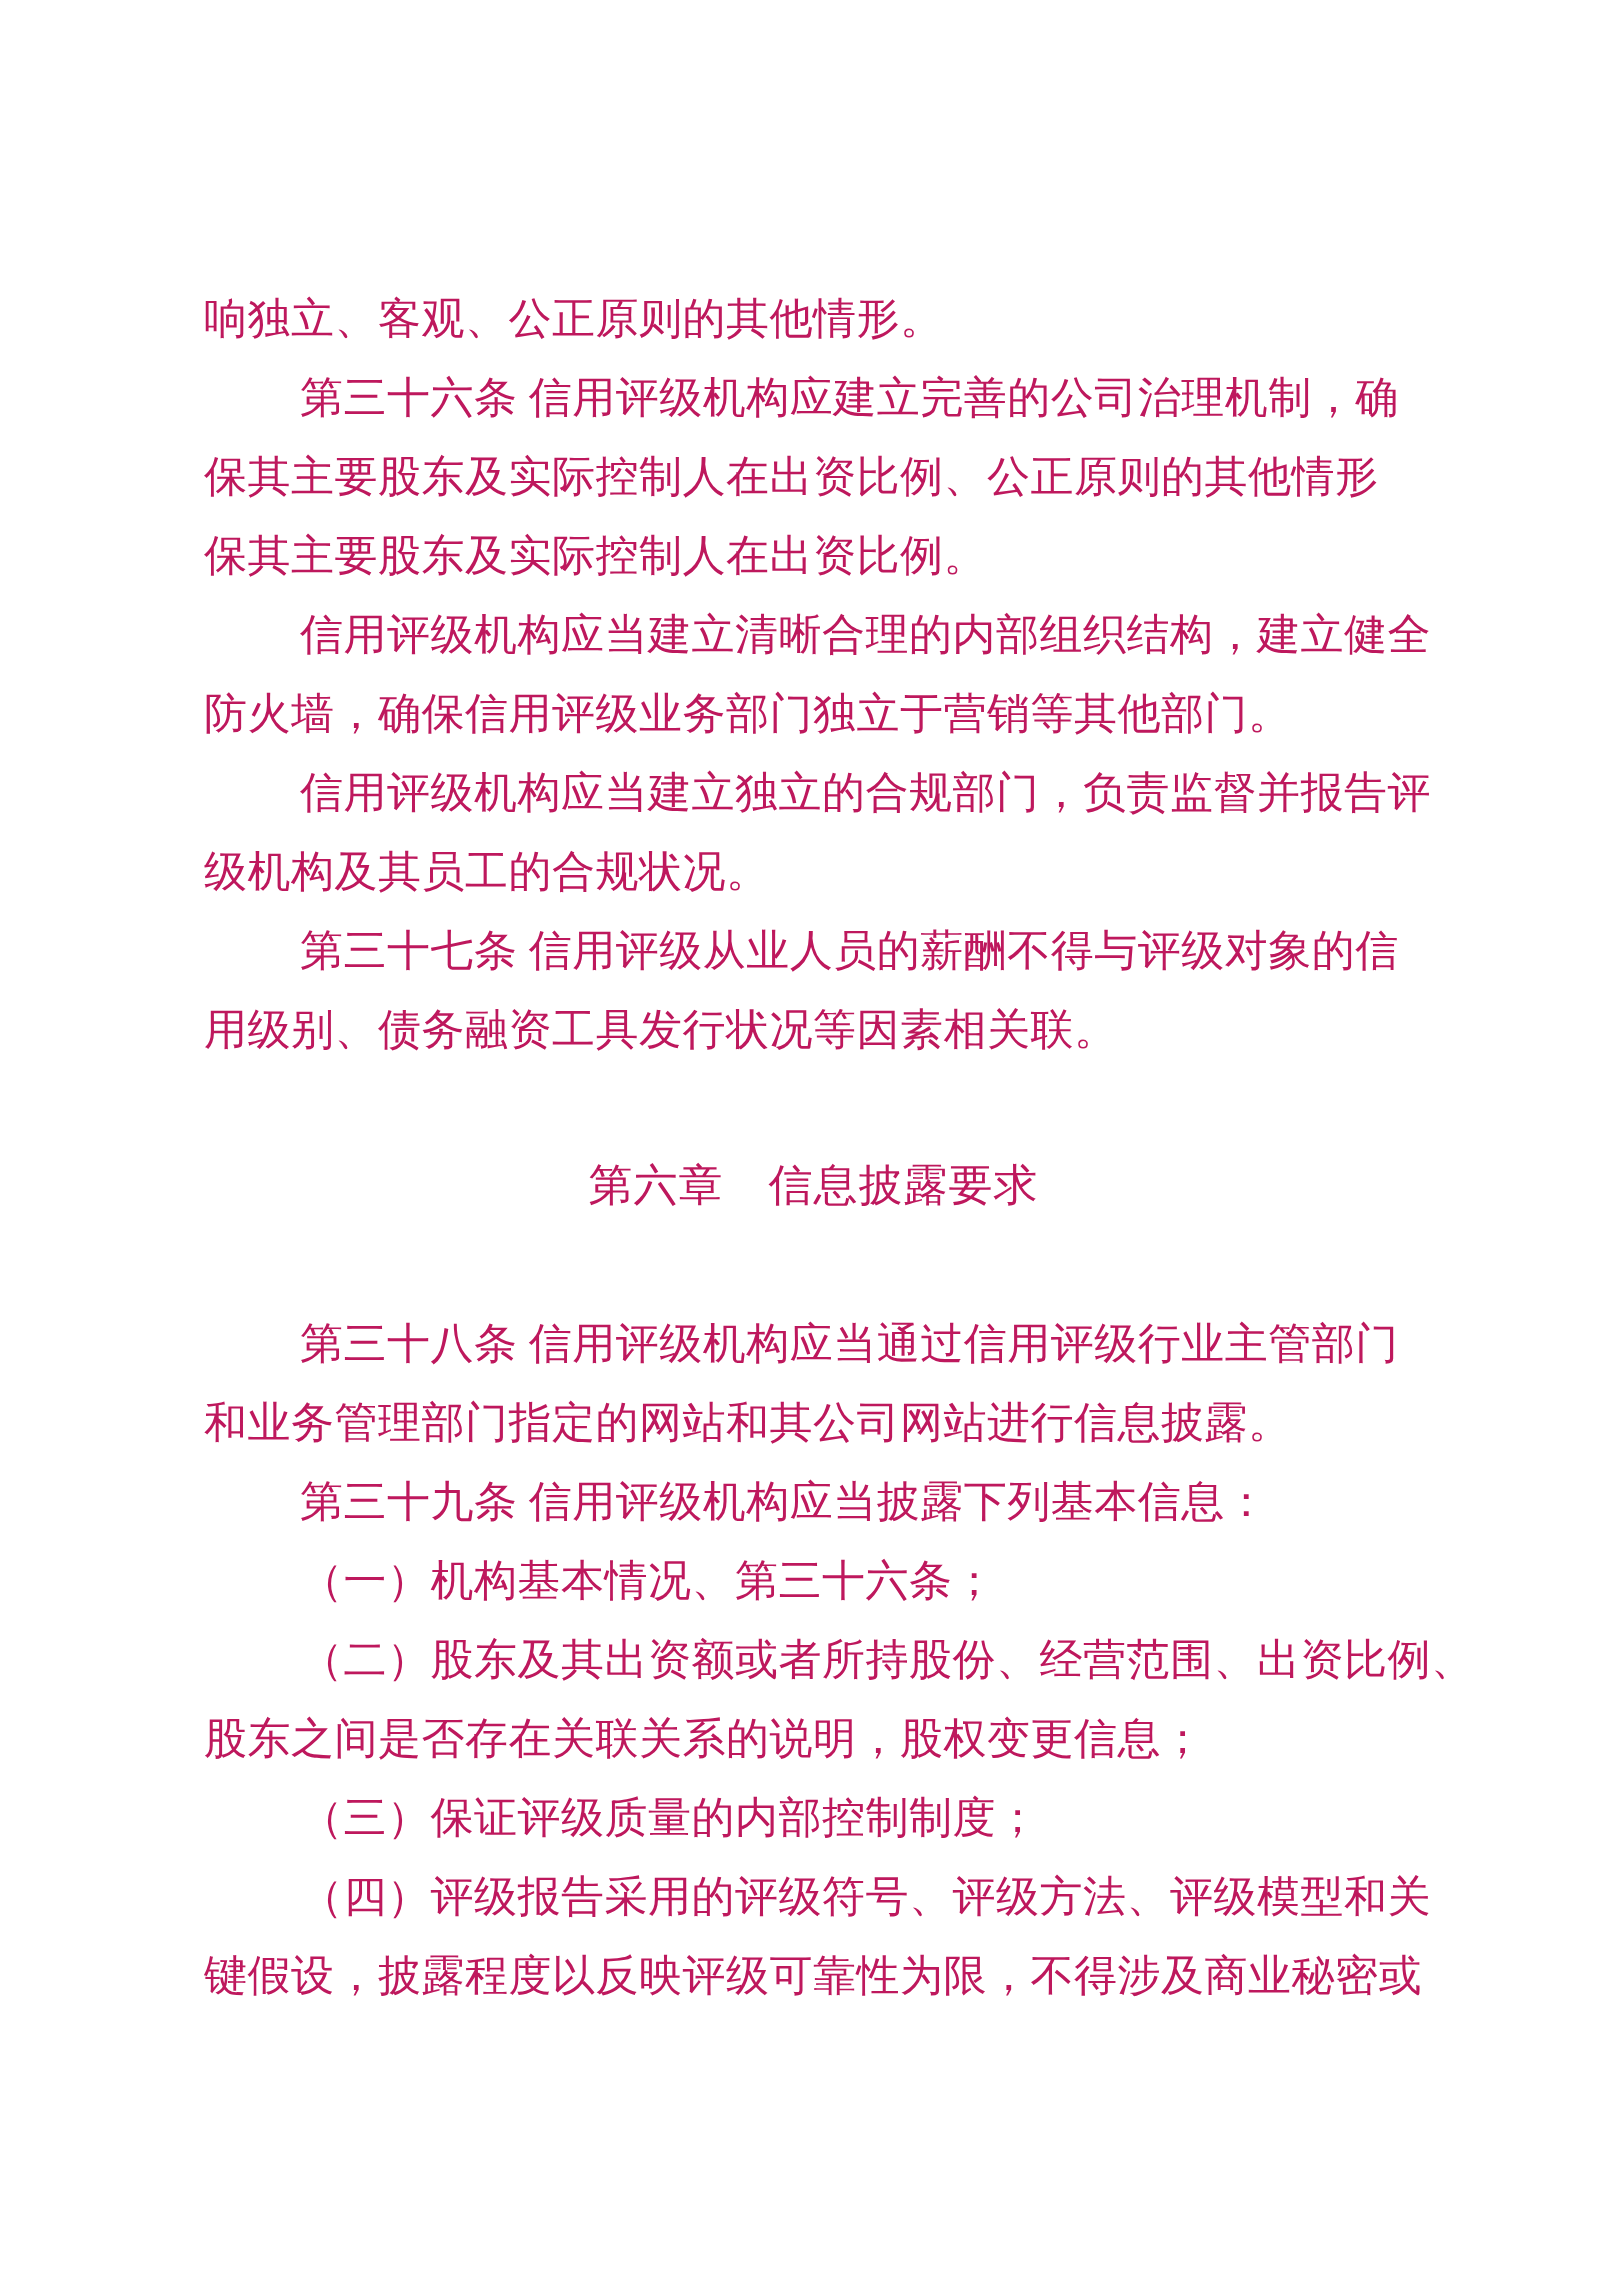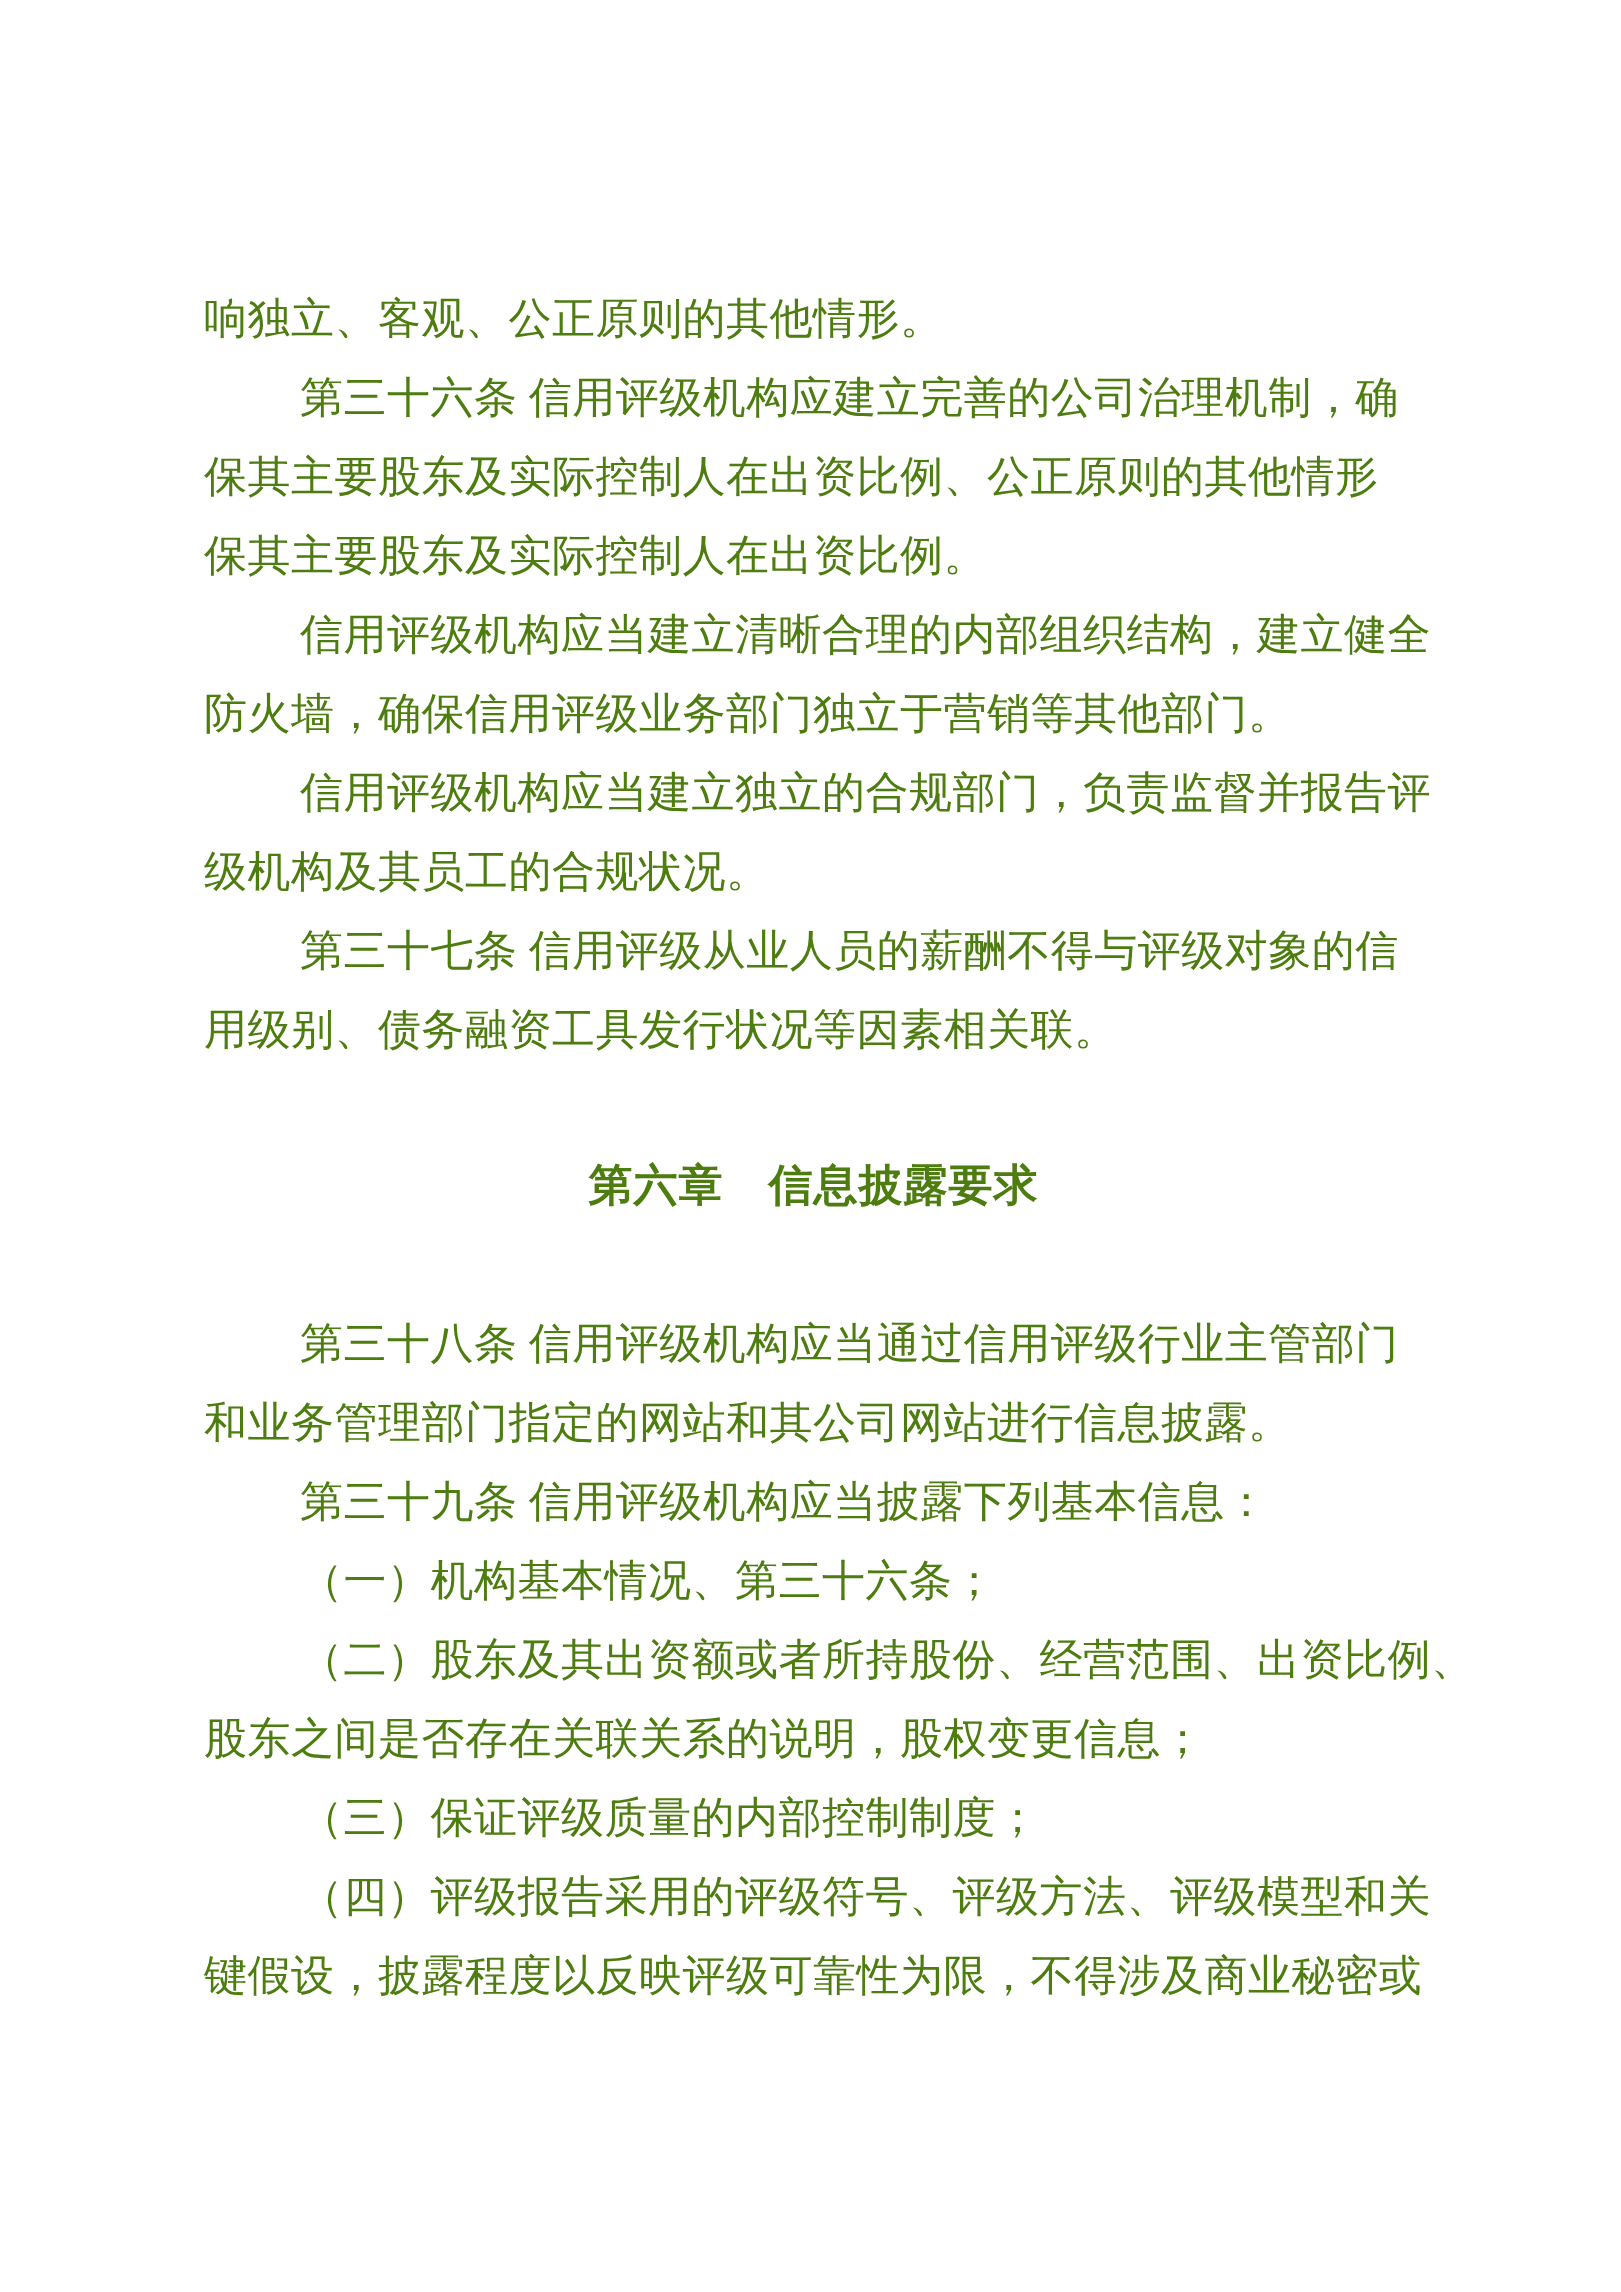--- a/index.html
+++ b/index.html
@@ -5,21 +5,21 @@
   html, body {
     margin: 0;
     padding: 0;
     background: #ffffff;
   }
   .page {
     position: relative;
     width: 1621px;
     height: 2049px;
     background: #ffffff;
-    color: #4d7c0f;
+    color: #be185d;
     overflow: hidden;
     font-family: "Liberation Serif", serif;
   }
   .content {
     position: absolute;
     left: 204px;
     top: 279px;
     width: 1219px;
   }
   .line {
@@ -28,21 +28,21 @@
     letter-spacing: 0.5px;
     white-space: pre;
     font-family: "Liberation Serif", serif;
   }
   .line.indent {
     padding-left: 96px;
   }
   .chapter-heading {
     font-size: 44px;
     line-height: 79px;
-    font-weight: bold;
+    font-weight: normal;
     text-align: center;
     letter-spacing: 1px;
     margin-top: 76px;
     margin-bottom: 80px;
     font-family: "DejaVu Sans", sans-serif;
   }
   .page-number {
     margin-top: 27.4px;
     text-align: right;
     padding-right: 51px;

